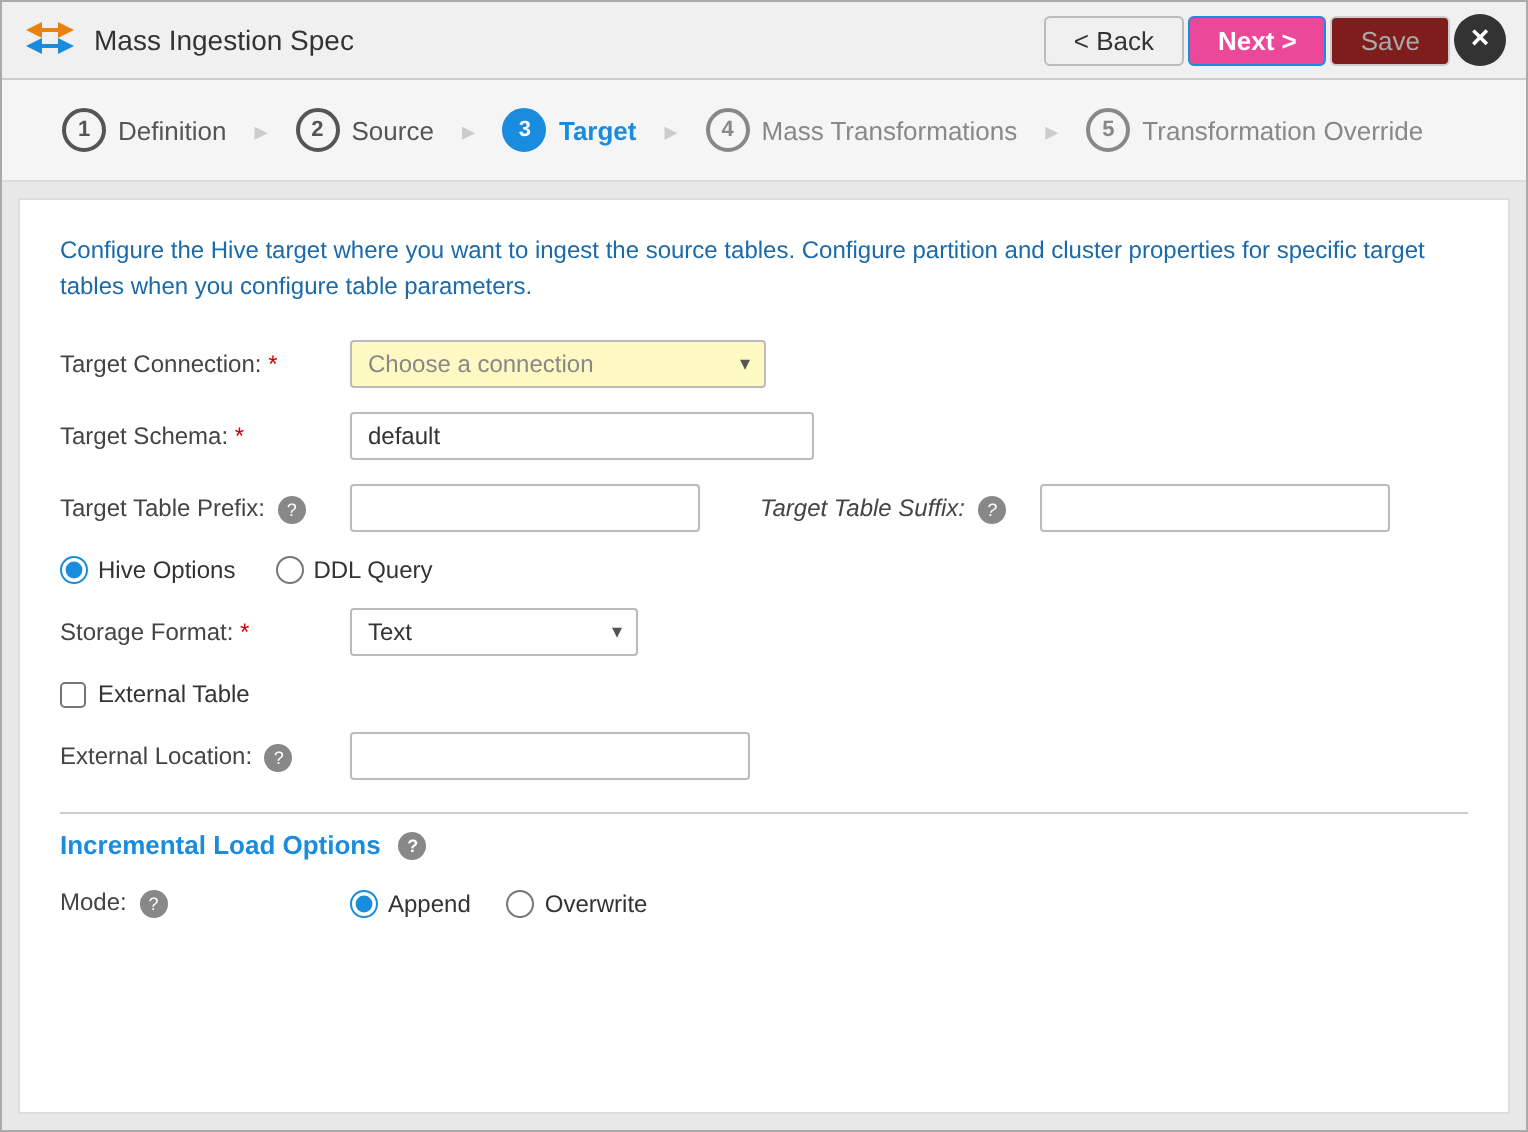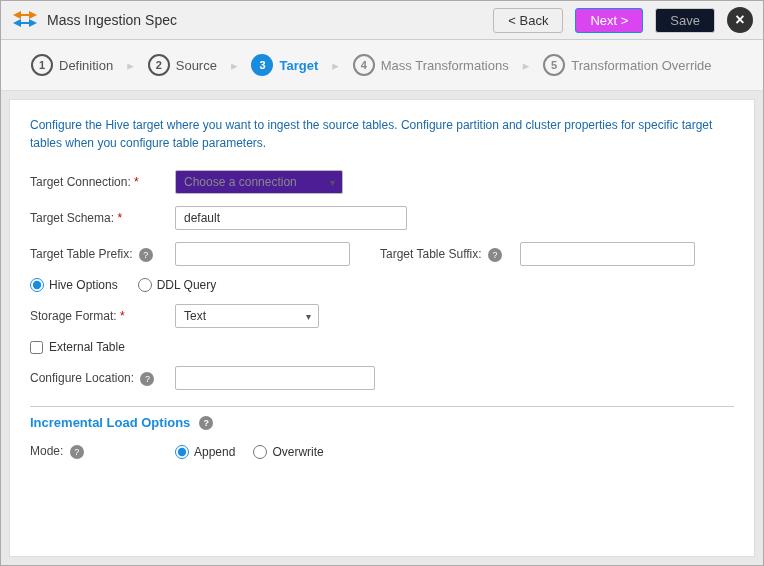--- a/index.html
+++ b/index.html
@@ -4,25 +4,25 @@
   <style>
     * { box-sizing: border-box; margin: 0; padding: 0; }
     body { font-family: 'Segoe UI', Arial, sans-serif; font-size: 13px; background: #c8c8c8; width: 764px; height: 566px; overflow: hidden; }
 
     .window { width: 764px; height: 566px; background: #e8e8e8; display: flex; flex-direction: column; border: 1px solid #aaa; }
 
     
     .title-bar { background: #f0f0f0; border-bottom: 1px solid #ccc; padding: 6px 10px; display: flex; align-items: center; gap: 8px; min-height: 38px; }
     .title-icon { display: flex; align-items: center; }
     .title-text { font-size: 14px; color: #333; flex: 1; font-weight: 500; }
-    .title-buttons { display: flex; gap: 12px; align-items: center; justify-content: flex-end; }
+    .title-buttons { display: flex; gap: 2px; align-items: center; justify-content: flex-end; }
     .btn-back, .btn-next, .btn-save { padding: 4px 14px; border-radius: 3px; border: 1px solid #bbb; cursor: pointer; font-size: 13px; }
     .btn-back { background: #f0f0f0; color: #333; }
-    .btn-next { background: #d946ef; color: white; border-color: #1a8cde; }
-    .btn-save { background: #0f172a; color: #aaa; border-color: #ccc; cursor: default; }
+    .btn-next { background: #ec4899; color: white; border-color: #1a8cde; font-weight: bold; }
+    .btn-save { background: #7f1d1d; color: #aaa; border-color: #ccc; cursor: default; }
     .btn-close { width: 26px; height: 26px; background: #333; border-radius: 50%; border: none; cursor: pointer; display: flex; align-items: center; justify-content: center; color: white; font-size: 16px; font-weight: bold; }
 
     
     .steps-nav { background: #f5f5f5; border-bottom: 1px solid #ddd; padding: 10px 20px; display: flex; align-items: center; gap: 0; }
     .step { display: flex; align-items: center; gap: 6px; padding: 4px 10px; cursor: pointer; color: #888; font-size: 13px; }
     .step.active { color: #1a8cde; font-weight: 600; }
     .step.completed { color: #555; }
     .step-circle { width: 22px; height: 22px; border-radius: 50%; border: 2px solid #888; display: flex; align-items: center; justify-content: center; font-size: 11px; font-weight: bold; color: #888; }
     .step.active .step-circle { border-color: #1a8cde; background: #1a8cde; color: white; }
     .step.completed .step-circle { border-color: #555; color: #555; }
@@ -34,37 +34,37 @@
     .description { color: #1a6aaa; font-size: 12px; line-height: 1.5; margin-bottom: 18px; }
 
     .form-row { display: flex; align-items: center; margin-bottom: 12px; }
     .form-label { width: 145px; font-size: 12px; color: #444; flex-shrink: 0; }
     .required { color: #cc0000; }
     .help-icon { display: inline-flex; align-items: center; justify-content: center; width: 14px; height: 14px; border-radius: 50%; background: #888; color: white; font-size: 9px; margin-left: 3px; cursor: pointer; }
 
     .form-input { padding: 4px 8px; border: 1px solid #bbb; border-radius: 2px; font-size: 12px; background: white; color: #333; }
 
     .connection-select-wrap { position: relative; display: inline-block; }
-    .connection-select { padding: 4px 30px 4px 8px; border: 1px solid #bbb; border-radius: 2px; font-size: 12px; background: #4c1d95; color: #888; appearance: none; width: 168px; cursor: pointer; }
+    .connection-select { padding: 4px 30px 4px 8px; border: 1px solid #bbb; border-radius: 2px; font-size: 12px; background: #fef9c3; color: #888; appearance: none; width: 208px; cursor: pointer; }
     .select-arrow { position: absolute; right: 8px; top: 50%; transform: translateY(-50%); pointer-events: none; color: #555; font-size: 10px; }
 
     .storage-select-wrap { position: relative; display: inline-block; }
     .storage-select { padding: 4px 30px 4px 8px; border: 1px solid #bbb; border-radius: 2px; font-size: 12px; background: white; color: #333; appearance: none; width: 144px; cursor: pointer; }
 
     
     .radio-group { display: flex; align-items: center; gap: 20px; margin-bottom: 12px; padding-left: 0; }
     .radio-item { display: flex; align-items: center; gap: 5px; cursor: pointer; font-size: 12px; color: #333; }
     .radio-input { accent-color: #1a8cde; width: 14px; height: 14px; }
 
     
     .checkbox-row { display: flex; align-items: center; gap: 6px; margin-bottom: 12px; font-size: 12px; color: #333; }
     .checkbox-input { width: 13px; height: 13px; }
 
     
-    .suffix-label { width: 140px; font-size: 12px; color: #444; flex-shrink: 0; }
+    .suffix-label { width: 140px; font-size: 12px; color: #444; flex-shrink: 0; font-style: italic; }
 
     
     .section-divider { margin: 16px 0 0 0; }
     .section-divider hr { border: none; border-top: 1px solid #ccc; margin-bottom: 8px; }
     .section-title { color: #1a8cde; font-size: 13px; font-weight: 600; margin-bottom: 14px; display: flex; align-items: center; gap: 6px; }
   </style>
 </head>
 <body>
 
 <div class="window">
@@ -180,21 +180,21 @@
       </div>
     </div>
 
     <div class="checkbox-row">
       <input type="checkbox" class="checkbox-input" style="">
       <span>External Table</span>
     </div>
 
     <div class="form-row">
       <label class="form-label">
-        <span>Configure Location:</span>
+        <span>External Location:</span>
         <span class="help-icon">?</span>
       </label>
       <input type="text" class="form-input" style="width: 200px;">
     </div>
 
     <div class="section-divider">
       <hr>
       <div class="section-title">
         <span>Incremental Load Options</span>
         <span class="help-icon">?</span>

